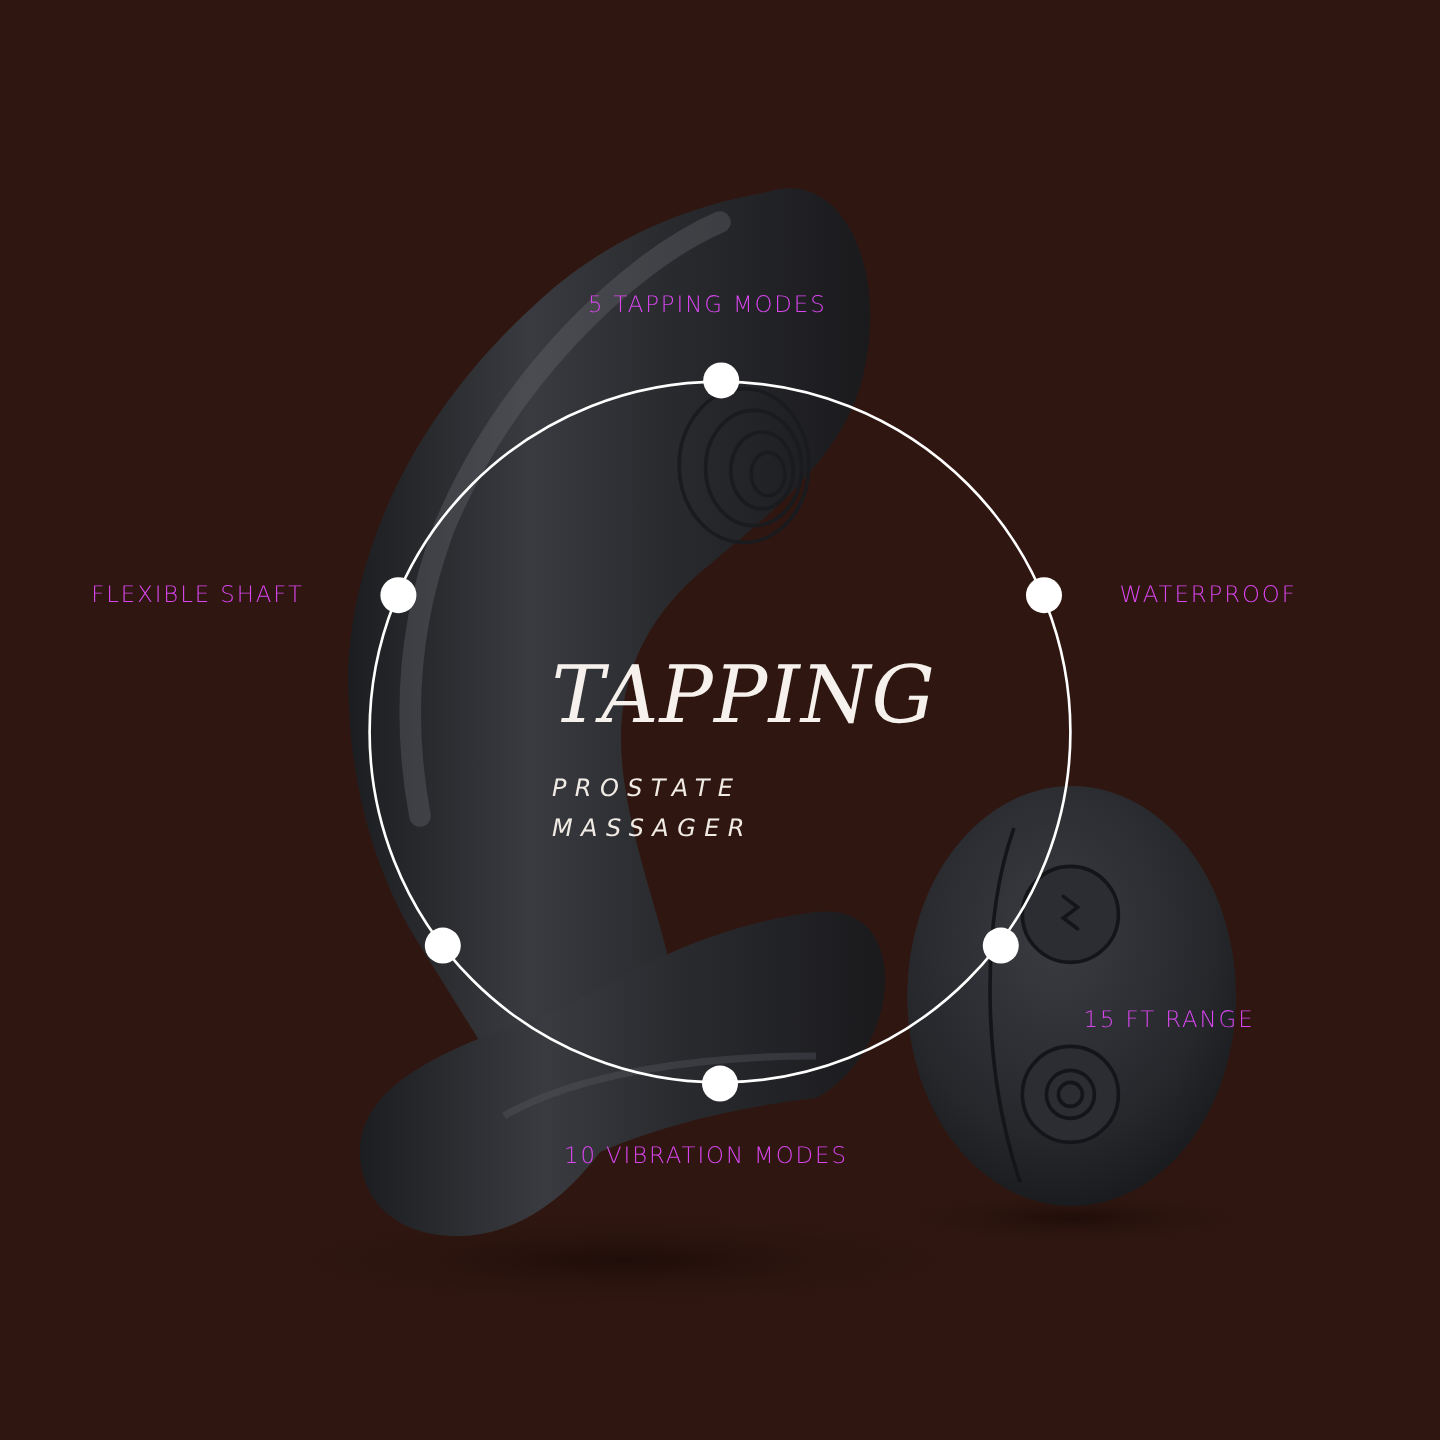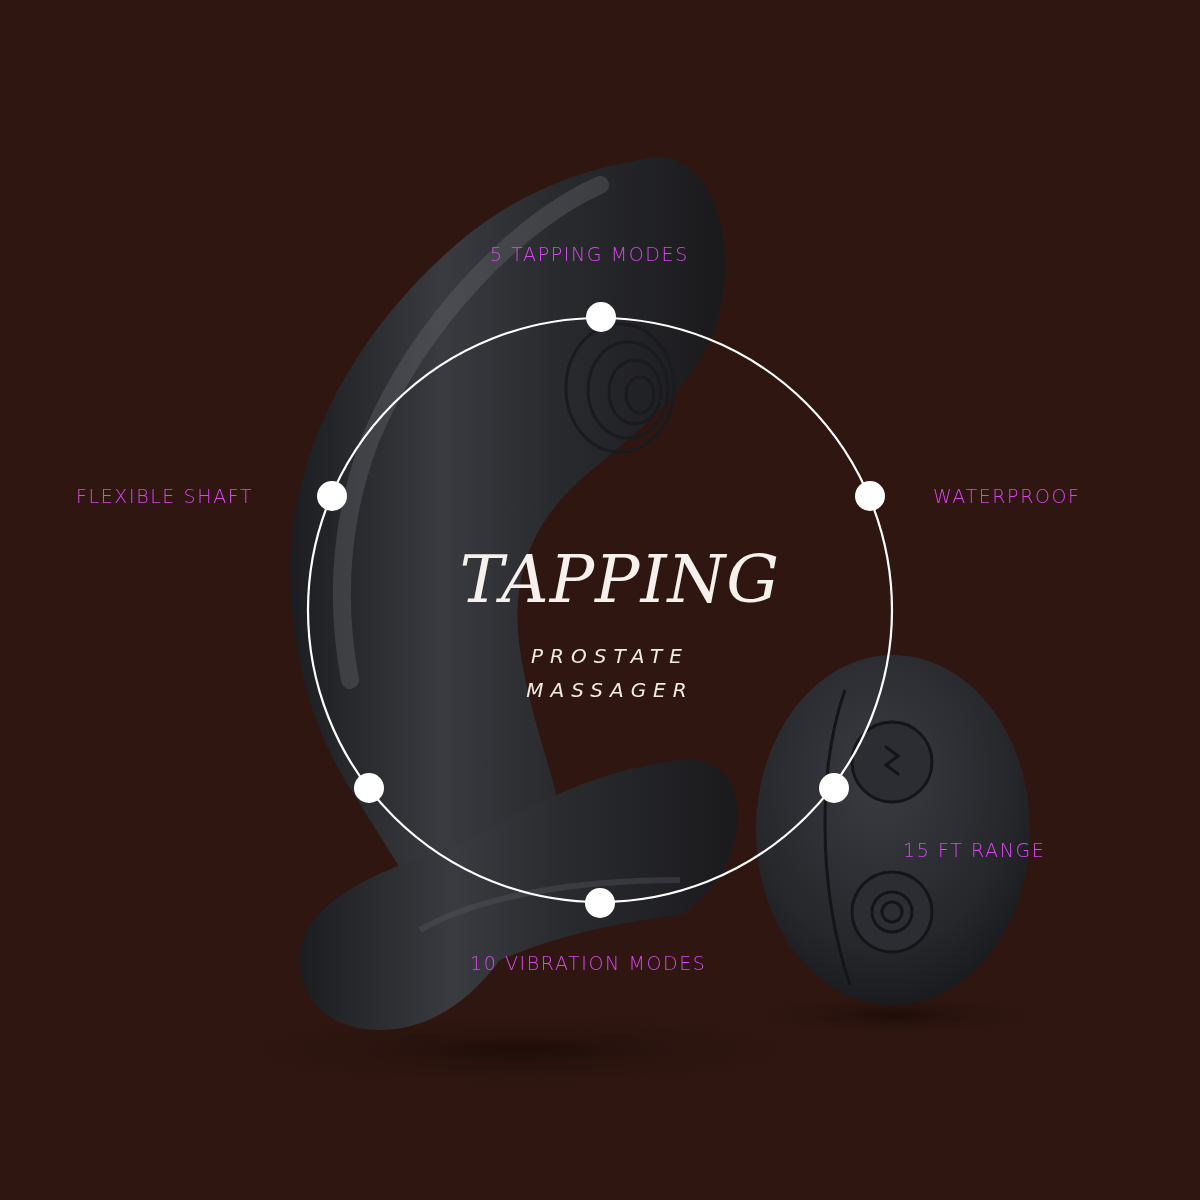--- a/index.html
+++ b/index.html
@@ -2,21 +2,21 @@
 <html><head>
 <meta charset="utf-8">
 <style>
   html, body { margin: 0; padding: 0; }
   body { width: 1200px; height: 1200px; overflow: hidden; background: #2f1610; position: relative; font-family: "DejaVu Sans", sans-serif; }
   .stage { position: absolute; left: 0; top: 0; width: 1200px; height: 1200px; }
   .stage svg { position: absolute; left: 0; top: 0; }
   .label { position: absolute; color: #d946ef; font-family: "DejaVu Sans", sans-serif; font-size: 19px; letter-spacing: 1.6px; white-space: nowrap; font-weight: 300; }
   .label.multi { text-align: center; line-height: 30px; white-space: normal; }
   .title { position: absolute; left: 440px; top: 540px; width: 340px; text-align: right; color: #f6f1ec; font-family: "DejaVu Serif", serif; font-style: italic; font-size: 66px; letter-spacing: 1px; line-height: 80px; }
-  .subtitle { position: absolute; left: 460px; width: 300px; text-align: center; color: #f1ebe5; font-family: "DejaVu Sans", sans-serif; font-style: italic; font-size: 20px; letter-spacing: 7px; line-height: 32px; }
+  .subtitle { position: absolute; left: 460px; width: 300px; text-align: left; color: #f1ebe5; font-family: "DejaVu Sans", sans-serif; font-style: italic; font-size: 20px; letter-spacing: 7px; line-height: 32px; }
 </style>
 </head>
 <body>
 
 <div class="stage">
   <svg width="1200" height="1200" viewBox="0 0 1200 1200">
     <defs>
       <linearGradient id="bodyGrad" x1="0" y1="0" x2="1" y2="0">
         <stop offset="0" stop-color="#1c1d20"></stop>
         <stop offset="0.35" stop-color="#3a3b40"></stop>

